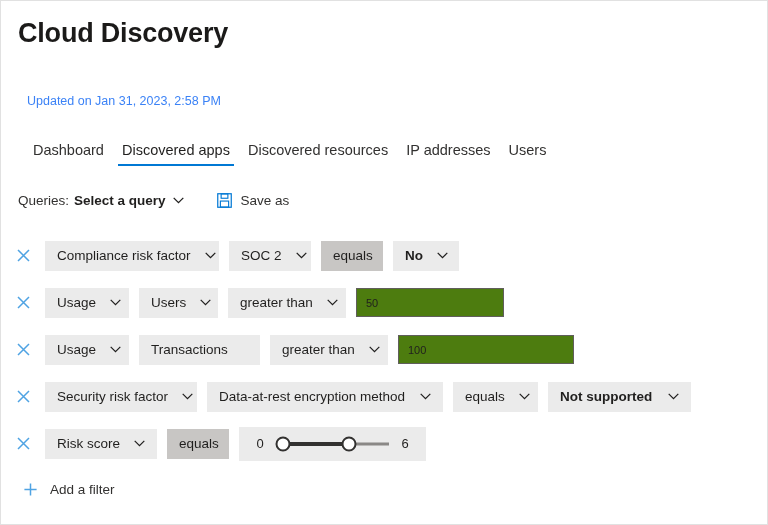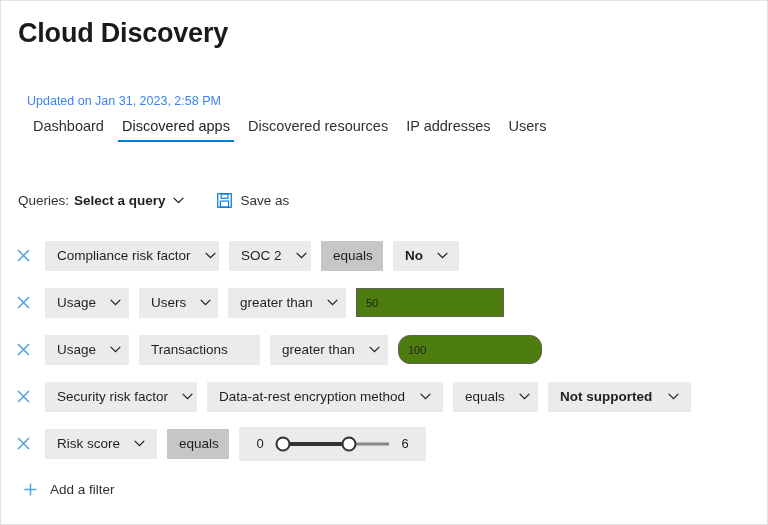--- a/index.html
+++ b/index.html
@@ -30,21 +30,21 @@
   .updated-text {
     position: absolute;
     left: 26px; top: 93px;
     font-size: 12.5px;
     color: #3b82f6;
   }
 
   
   .tabs {
     position: absolute;
-    left: 23px; top: 117px;
+    left: 23px; top: 141px;
     display: flex;
     align-items: flex-start;
     height: 30px;
   }
   .tab {
     position: relative;
     font-size: 14.5px;
     color: #323130;
     padding: 0 9px 8px 9px;
     cursor: pointer;
@@ -332,21 +332,21 @@
           </span>
         </div>
         <div class="pill" style="width: 118px;">
           <span class="label">greater than</span>
           <span class="chev">
             <svg width="11" height="7" viewBox="0 0 11 7">
               <path d="M0.7 0.9 L5.5 5.6 L10.3 0.9" fill="none" stroke="#201f1e" stroke-width="1.25"></path>
             </svg>
           </span>
         </div>
-        <input class="value-input" type="text" value="100" style="width: 144px; border-radius: 12px;">
+        <input class="value-input" type="text" value="100" style="width: 176px;">
       </div>
       <div class="filter-row">
         <div class="remove-btn">
           <svg width="13" height="13" viewBox="0 0 13 13">
             <path d="M1 1 L12 12 M12 1 L1 12" stroke="#4fa3e3" stroke-width="1.5"></path>
           </svg>
         </div>
         <div class="pill" style="width: 152px;">
           <span class="label">Security risk factor</span>
           <span class="chev">

